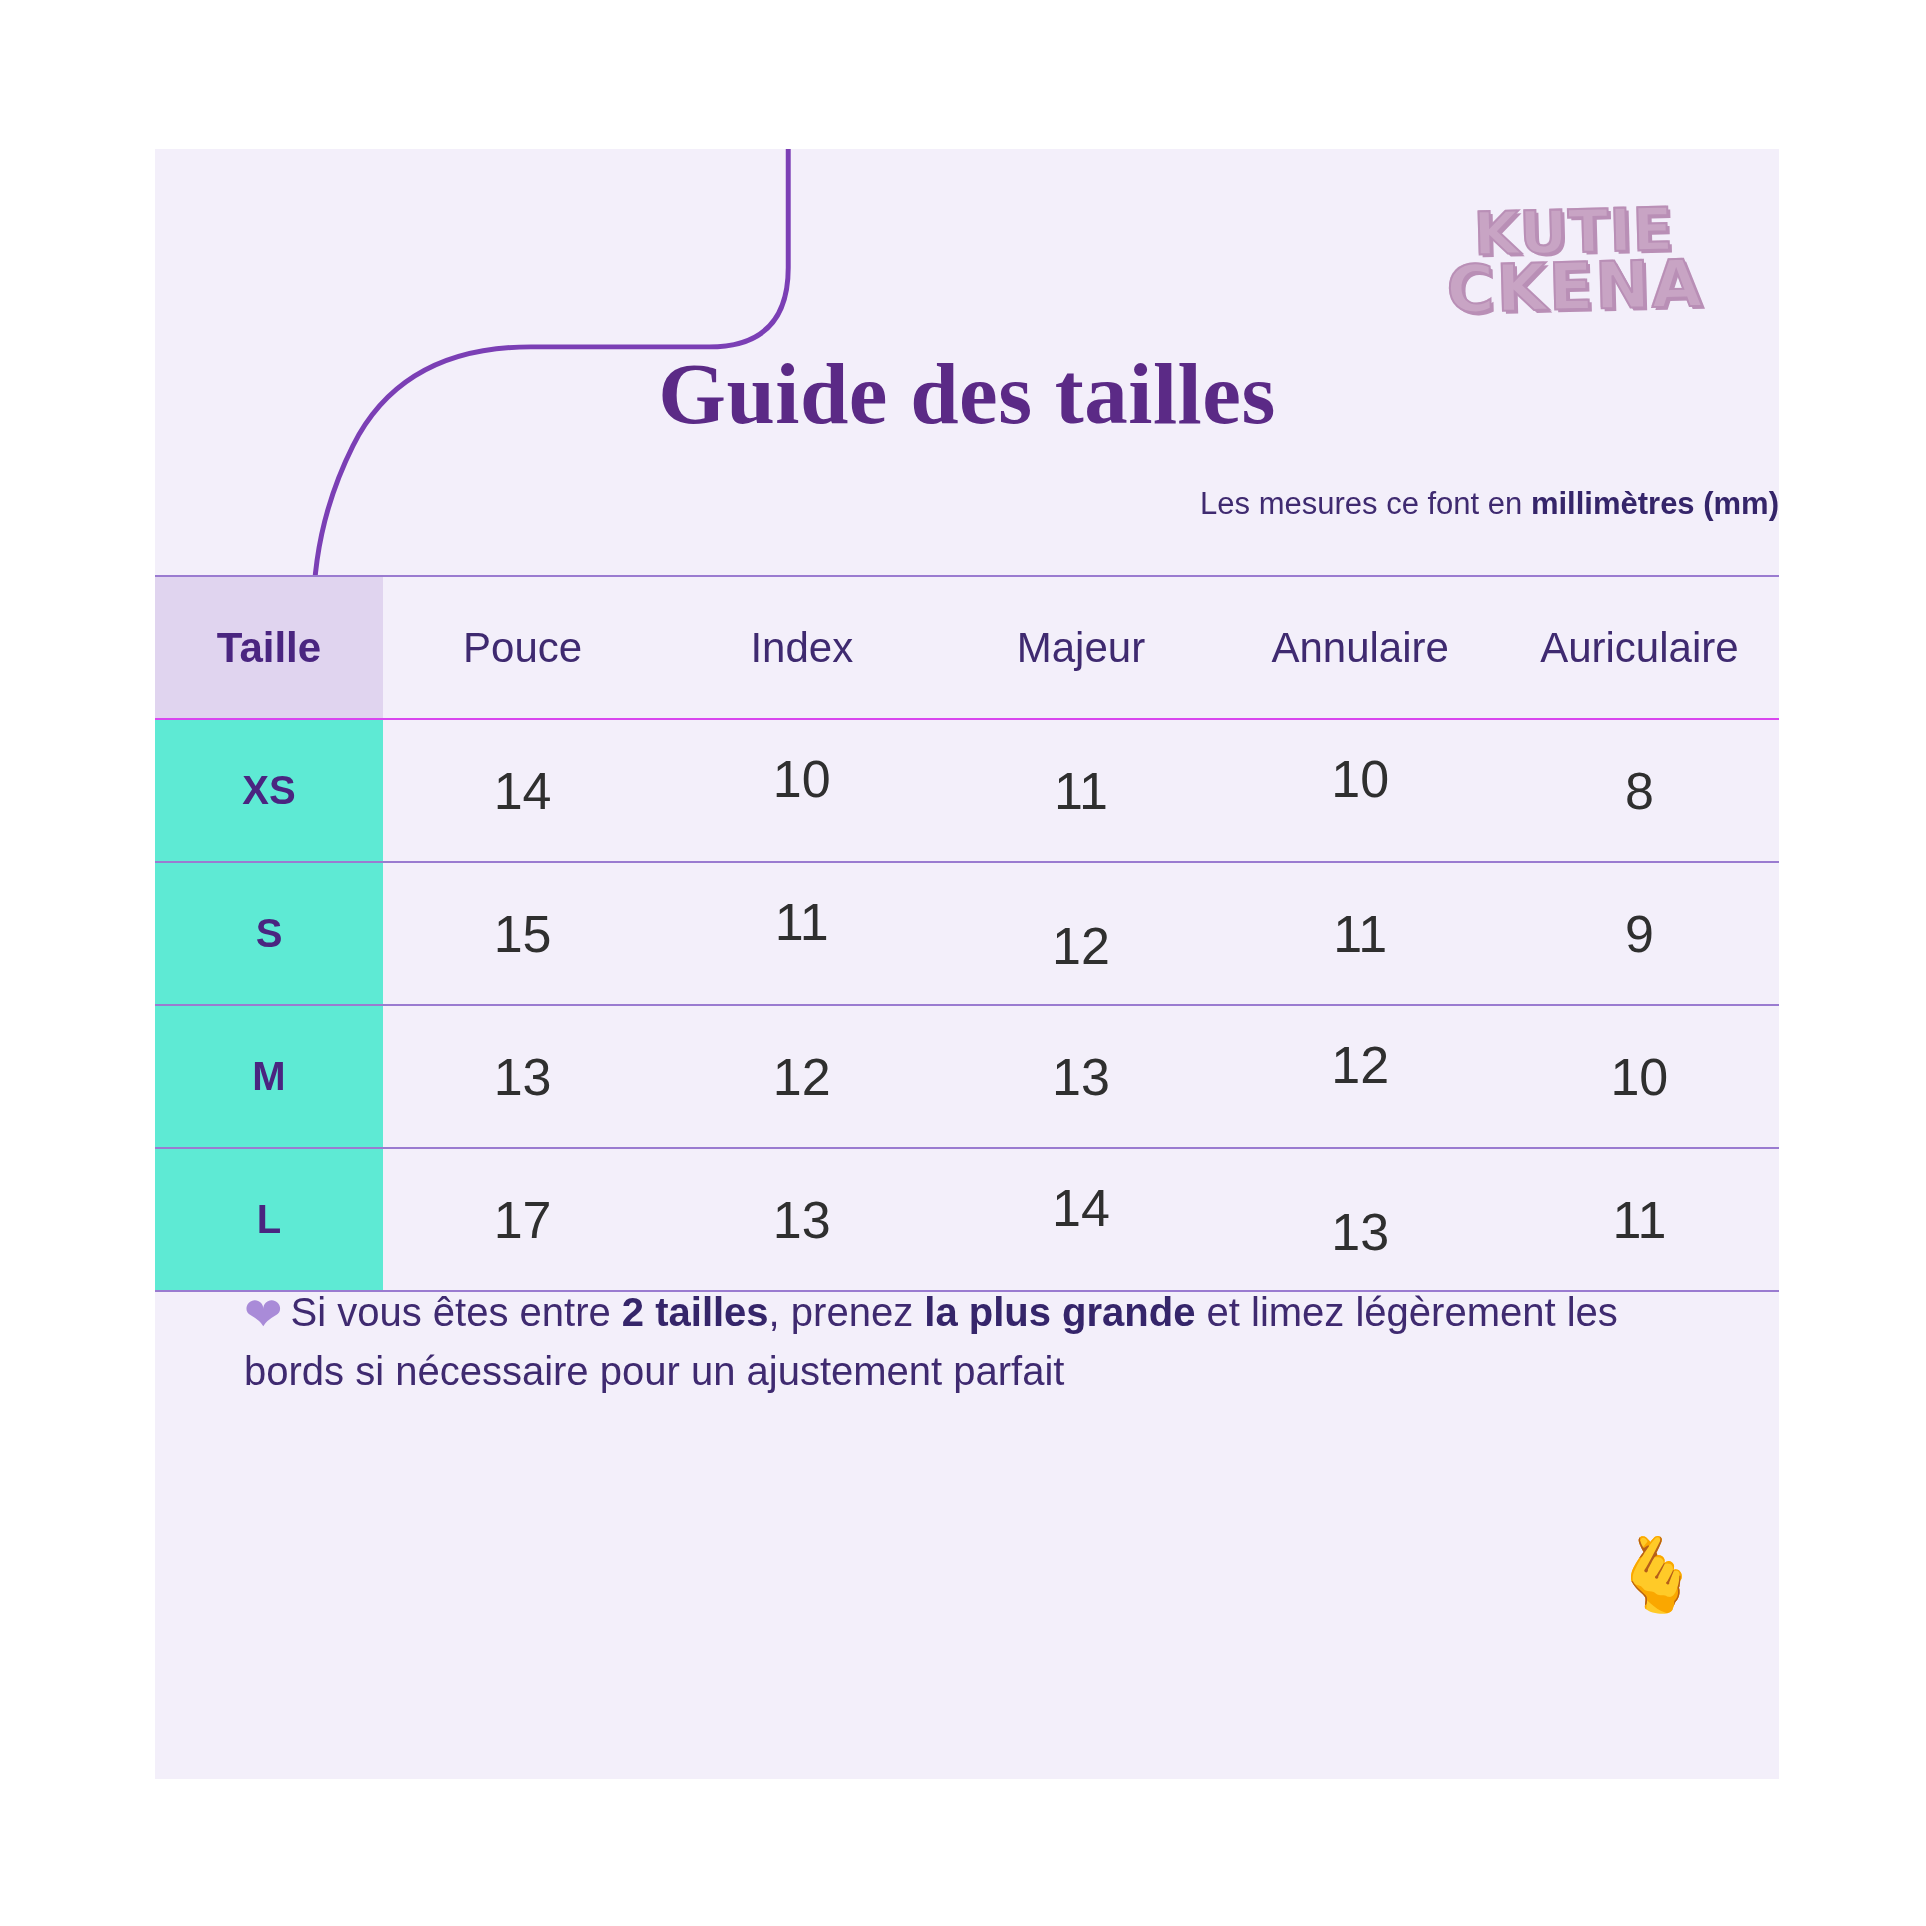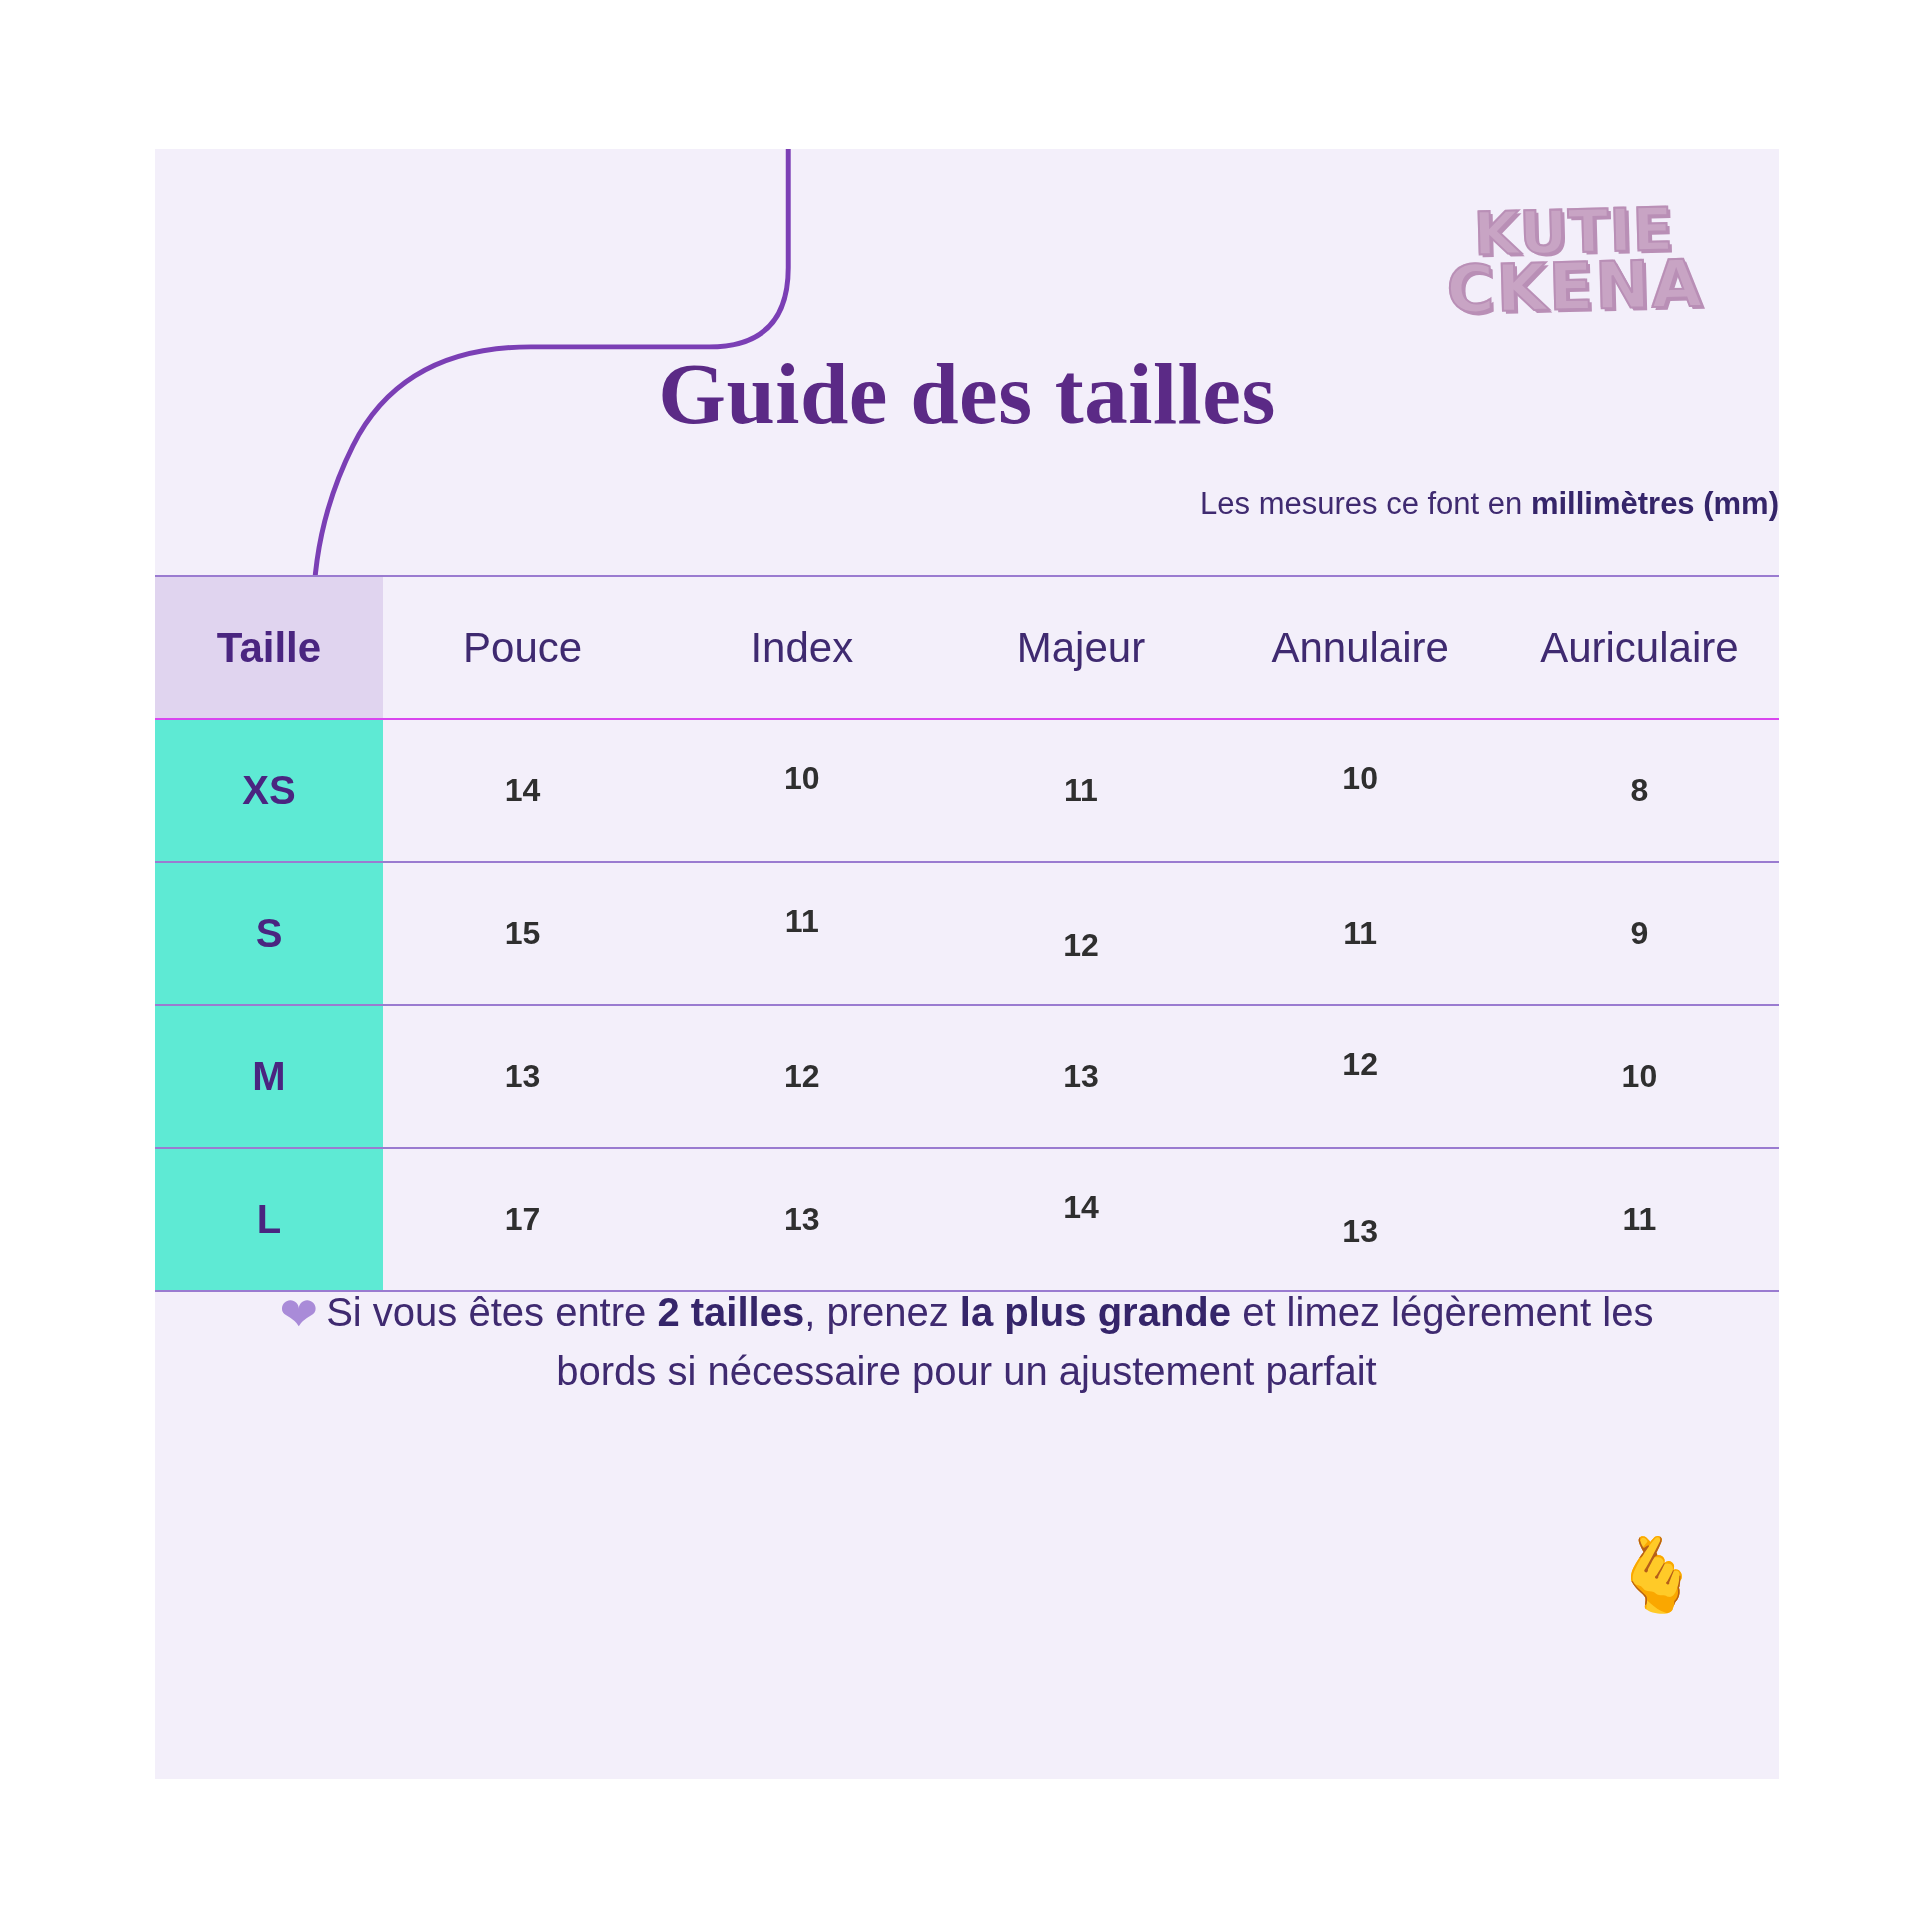--- a/index.html
+++ b/index.html
@@ -114,24 +114,23 @@
     border-bottom: 2px solid #d946ef;
   }
   table.sizes thead th.size-head {
     font-weight: bold;
     color: #4a2580;
     background: #e0d4ef;
     width: 226px;
   }
   table.sizes tbody td {
     height: 139px;
-    font-size: 32px;
+    font-size: 52px;
     color: #2f2f2f;
     border-bottom: 2px solid #9a7bd0;
-    font-weight: bold;
   }
   table.sizes tbody td.size-cell {
     background: #5eead4;
     color: #4a2580;
     font-weight: bold;
     font-size: 40px;
   }
   
   .j-up { position: relative; top: -12px; }
   .j-down { position: relative; top: 12px; }
@@ -142,21 +141,21 @@
     left: 69px;
     top: 1129px;
     width: 1485px;
   }
   .note {
     display: block;
     margin-bottom: 57px;
     font-size: 40px;
     line-height: 1.42;
     color: #3f2a70;
-    text-align: center;
+    text-align: left;
   }
   .note b { font-weight: bold; color: #35256a; }
   .heart {
     color: #a98bd8;
     font-size: 46px;
     position: relative;
     top: 4px;
     margin-right: 8px;
   }
   .note-1 { padding: 0 20px; }

